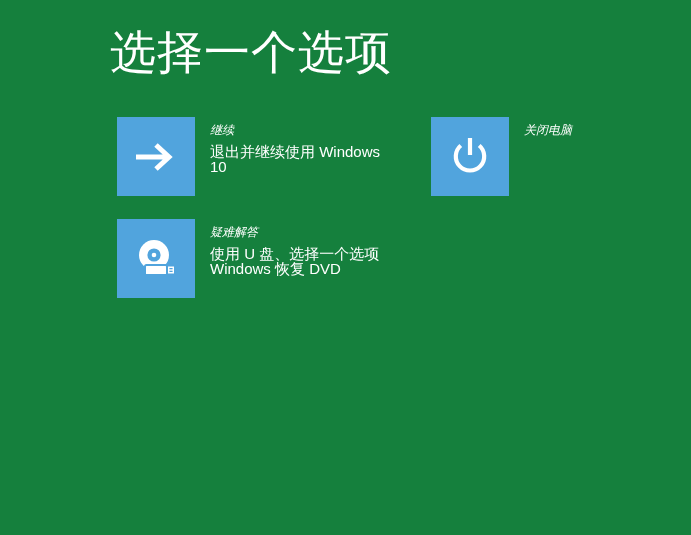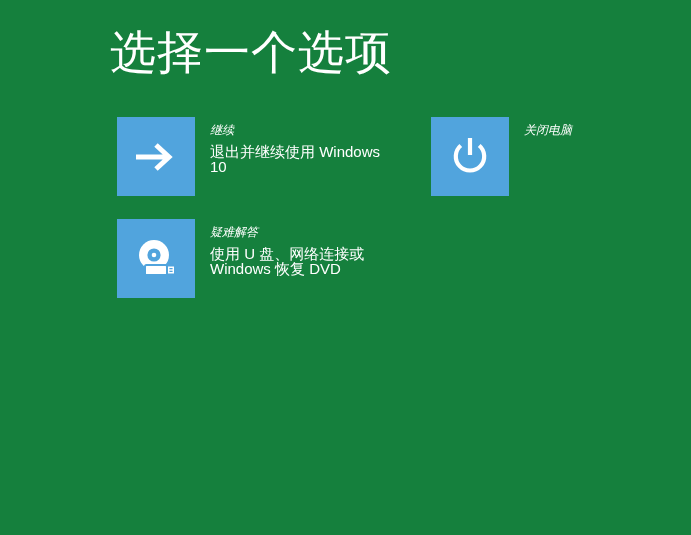--- a/index.html
+++ b/index.html
@@ -137,21 +137,21 @@
                 <rect x="13" y="28" width="22" height="10" rx="1.5" fill="#ffffff" stroke="#51a4dd" stroke-width="2"></rect>
 
                 <rect x="36" y="29.5" width="6" height="7" fill="#ffffff"></rect>
                 <rect x="37.4" y="31" width="3.2" height="1.3" fill="#51a4dd"></rect>
                 <rect x="37.4" y="33.7" width="3.2" height="1.3" fill="#51a4dd"></rect>
               </svg>
             </span>
           </div>
           <div class="option-text">
             <div class="option-title">疑难解答</div>
-            <div class="option-desc">使用 U 盘、网络连接或 Windows 恢复 DVD</div>
+            <div class="option-desc">使用 U 盘、选择一个选项 Windows 恢复 DVD</div>
           </div>
         </div>
       </div>
 
 
     </div>
 
     <div class="column column-right">
 
       <div class="option power">

